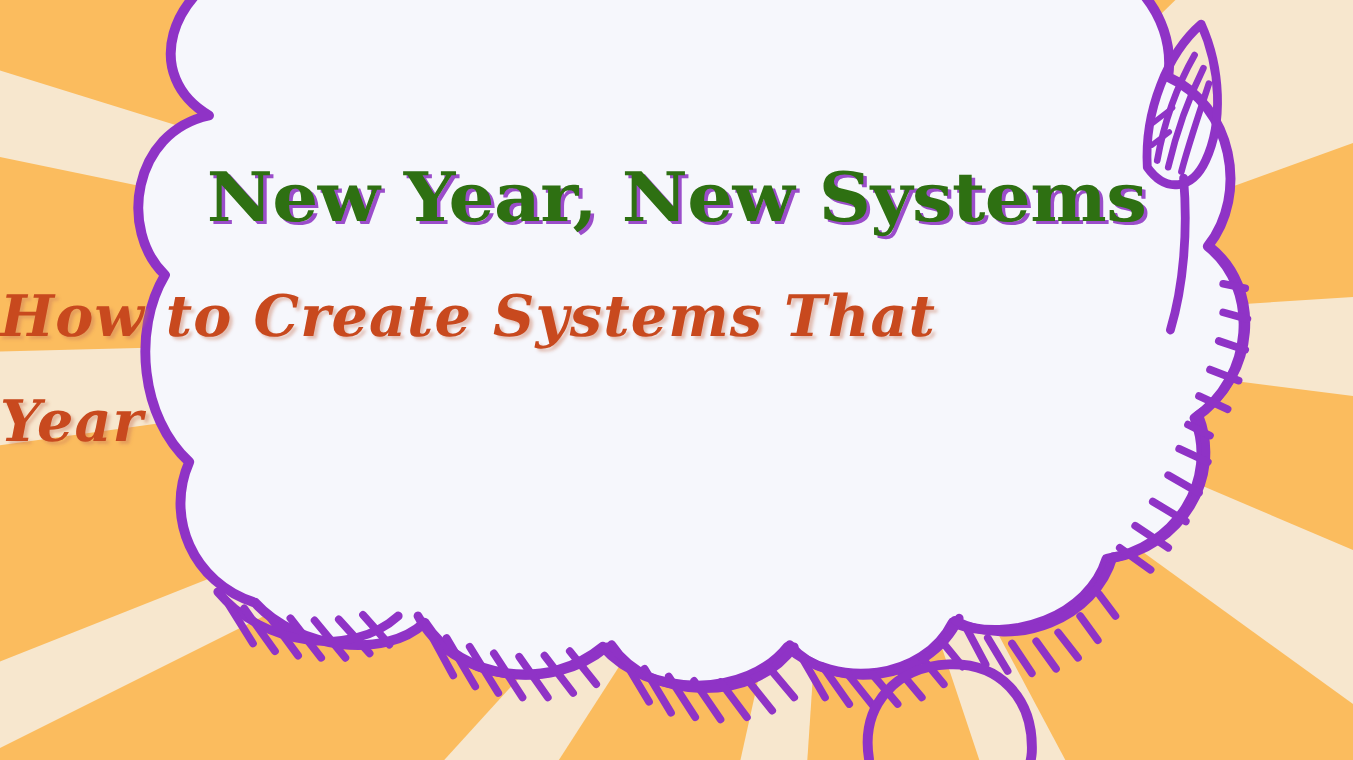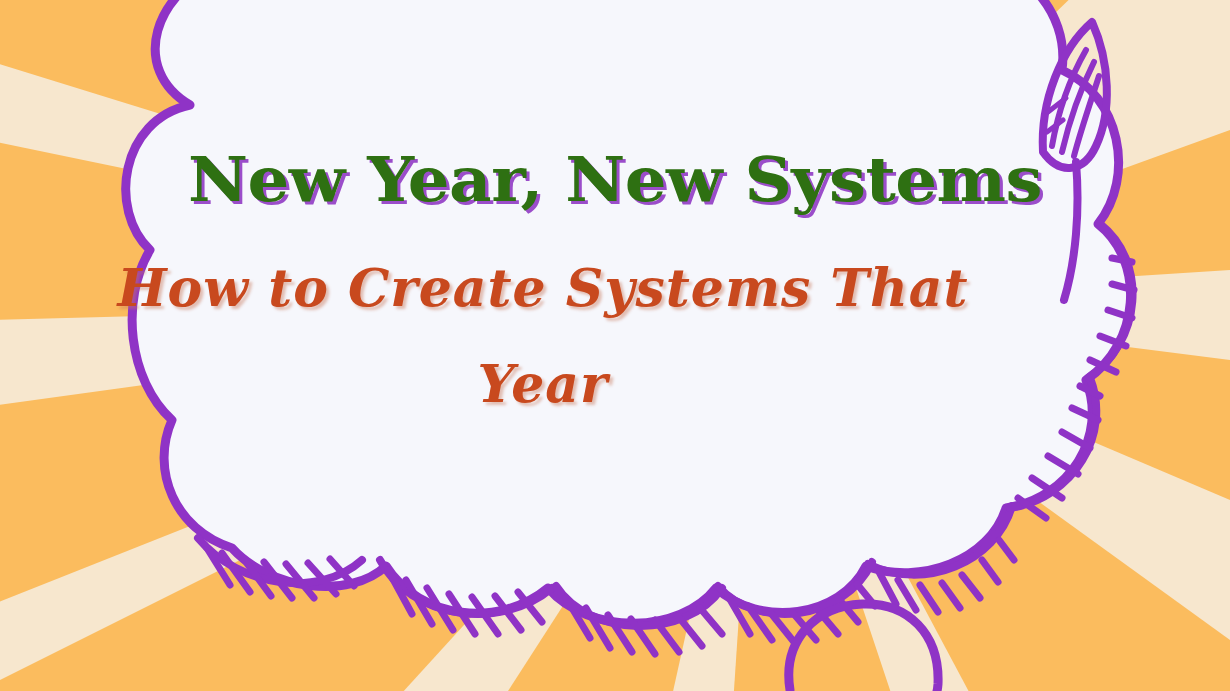--- a/index.html
+++ b/index.html
@@ -47,21 +47,20 @@
     color: #2E7012;
     text-shadow: 3px 3px 0 #9B4DCA;
     transform: scaleX(1.06);
     transform-origin: center;
   }
   #subtitle-wrap {
     position: absolute;
     top: 240px;
     left: 0;
     width: 1086px;
-    text-align: center;
   }
   .subtitle-line {
     font-family: "DejaVu Serif", "Liberation Serif", serif;
     font-style: italic;
     font-weight: bold;
     font-size: 52px;
     line-height: 96px;
     color: #C8491E;
     text-shadow: 3px 3px 3px rgba(200,120,90,0.45);
     white-space: nowrap;

